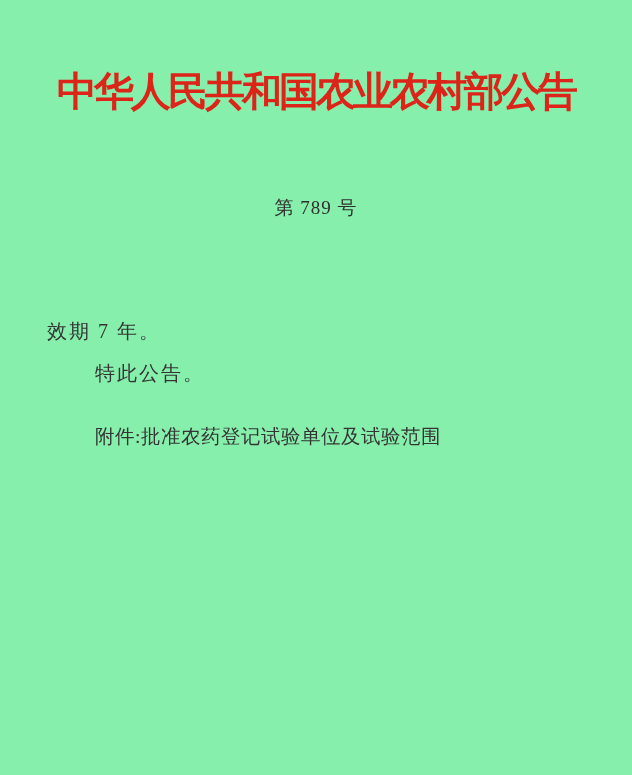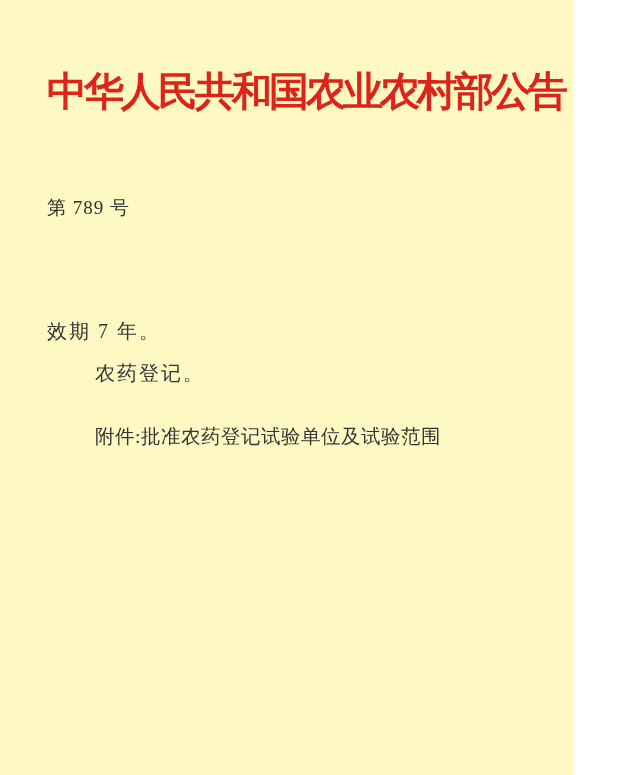--- a/index.html
+++ b/index.html
@@ -9,43 +9,43 @@
   }
   body {
     width: 632px;
     height: 775px;
     overflow: hidden;
     font-family: "Liberation Serif", "DejaVu Serif", serif;
     color: #383838;
   }
   .page {
     box-sizing: border-box;
-    width: 573px;
+    width: 632px;
     height: 775px;
     padding: 0 47px;
-    background: #fef9c3;
+    background: #86efac;
     display: flex;
     flex-direction: column;
   }
   .doc-title {
     margin: 66px 0 0 0;
     font-size: 40px;
     line-height: 52px;
     font-weight: 700;
     letter-spacing: -3px;
     text-align: center;
     color: var(--title-red, #dc2419);
     white-space: nowrap;
   }
   .doc-number {
     margin-top: 76px;
     font-size: 19px;
     line-height: 27px;
     letter-spacing: 1px;
-    text-align: left;
+    text-align: center;
     color: #2f2f2f;
   }
   .body-text {
     margin-top: 90px;
     font-size: 20px;
     line-height: 41.5px;
     color: #343434;
   }
   .line {
     letter-spacing: 2px;
@@ -70,18 +70,18 @@
 <body>
 
 <div class="page">
 
   <h1 class="doc-title">中华人民共和国农业农村部公告</h1>
 
   <div class="doc-number">第 789 号</div>
 
   <div class="body-text">
     <div class="line">效期 7 年。</div>
-    <div class="line indent">农药登记。</div>
+    <div class="line indent">特此公告。</div>
   </div>
 
   <div class="attachment indent">附件:批准农药登记试验单位及试验范围</div>
 
 </div>
 
 </body></html>

